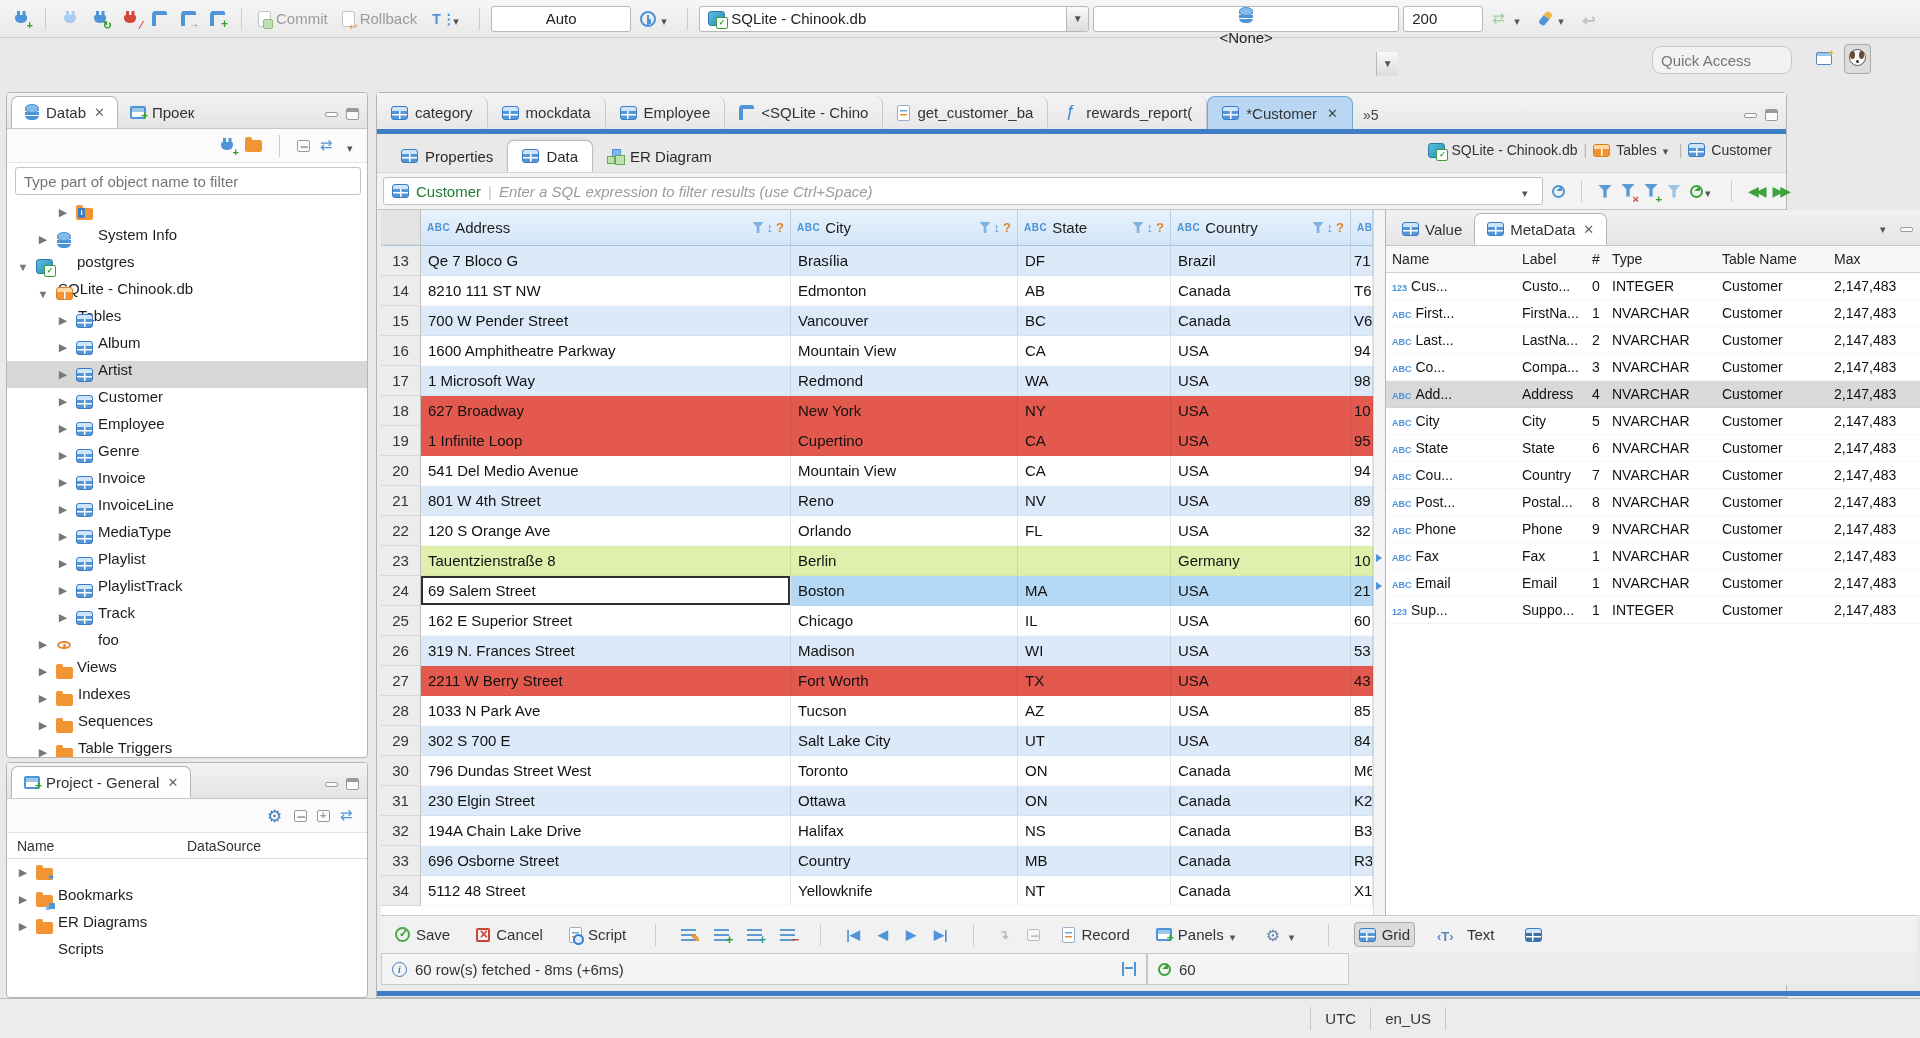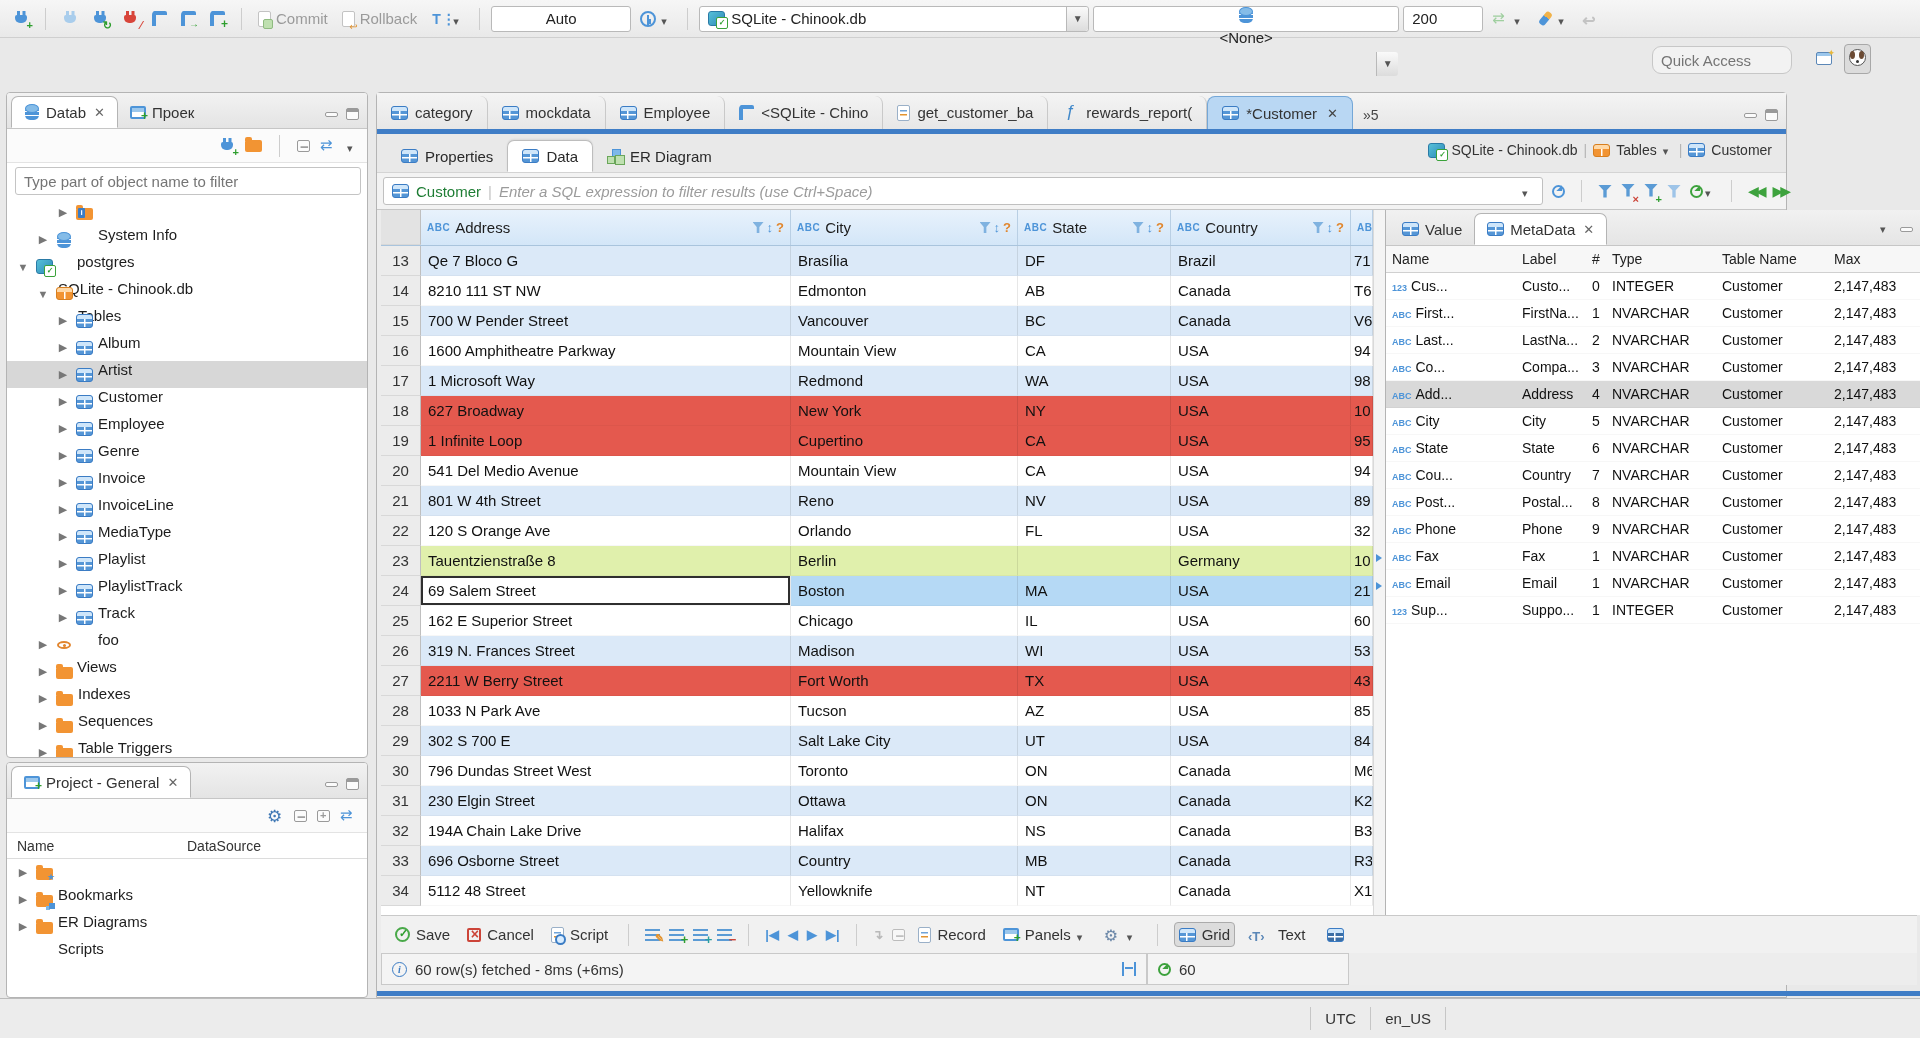--- a/index.html
+++ b/index.html
@@ -166,21 +166,21 @@
 #vtabs{height:36px;background:linear-gradient(#f1f1f1,#e5e5e5);border-bottom:1px solid #c6c6c6;display:flex;align-items:flex-end;padding-left:4px;position:relative;}
 #vtabs .pwin2{position:absolute;right:8px;top:9px;display:flex;gap:10px;align-items:center;}
 .mhead{display:flex;height:27px;background:#f7f7f7;border-bottom:1px solid #d0d0d0;font-size:14px;color:#222;align-items:center;}
 .mh{padding:0 6px;overflow:hidden;white-space:nowrap;flex:none;}
 .m-name{width:130px;}.m-label{width:74px;}.m-num{width:16px;padding:0 2px;}.m-type{width:110px;}.m-table{width:112px;}.m-max{width:94px;}
 .mrow{display:flex;height:27px;align-items:center;font-size:14px;color:#111;border-bottom:1px solid rgba(0,0,0,.03);}
 .mrow[data-variant="selected"]{background:#d9d9d9;}
 .mcell{padding:0 6px;white-space:nowrap;overflow:hidden;flex:none;}
 .mtag{color:#4d94d8;font-weight:bold;font-size:9px;margin-right:4px;}
 
-#rtoolbar{position:absolute;left:4px;top:822px;width:1536px;height:38px;background:#f1f1f1;border-top:1px solid #c9c9c9;display:flex;align-items:center;padding:0 10px;gap:9px;}
+#rtoolbar{position:absolute;left:4px;top:822px;width:1536px;height:38px;background:#f1f1f1;border-top:1px solid #c9c9c9;display:flex;align-items:center;padding:0 10px;gap:18px;}
 .bbtn{display:flex;align-items:center;gap:6px;color:#333;padding:3px 4px;border-radius:4px;white-space:nowrap;}
 .bbtn.pressed{background:#dcdcdc;border:1px solid #ababab;}
 #statusrow{position:absolute;left:4px;top:860px;width:1536px;height:32px;background:#ededed;display:flex;align-items:stretch;}
 .sseg{border:1px solid #c9c9c9;background:#f4f4f4;display:flex;align-items:center;gap:8px;padding:0 10px;font-size:15px;color:#333;}
 #blueline{position:absolute;left:0px;top:898px;width:1544px;height:5px;background:#3f7dc6;}
 
 #statusbar{left:0;top:998px;width:1920px;height:40px;background:#ececec;border-top:1px solid #bcbcbc;}
 #statusbar .zone{position:absolute;top:0;height:100%;display:flex;align-items:center;color:#333;font-size:15px;}
 .vbar{width:1px;height:60%;background:#c6c6c6;margin:0 14px;}
 </style>

